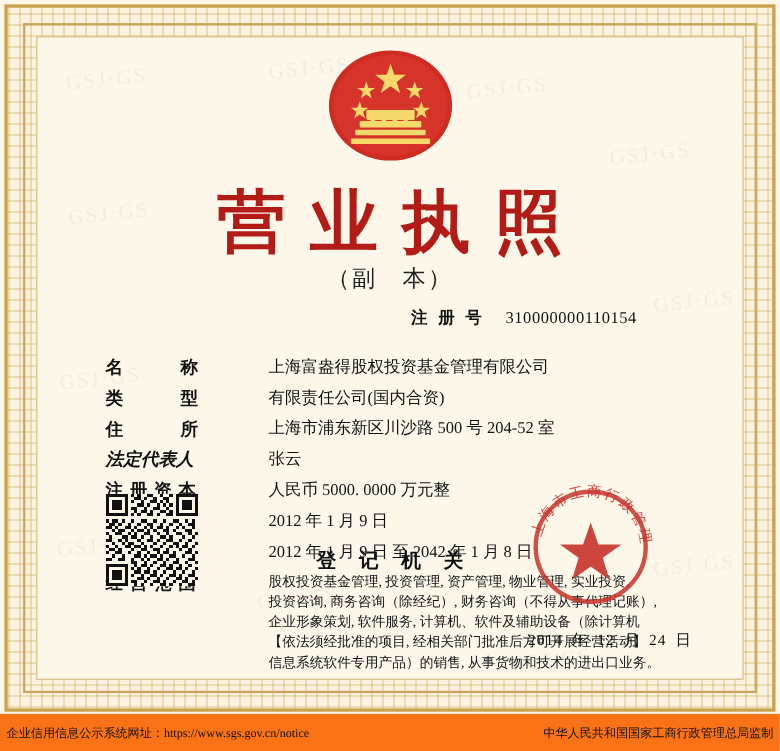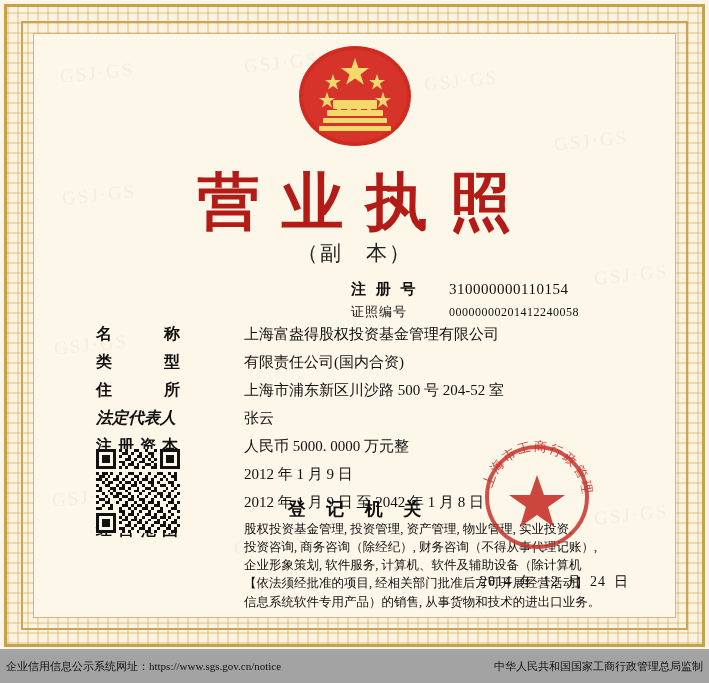--- a/index.html
+++ b/index.html
@@ -100,21 +100,20 @@
     top: 246px;
     right: 96px;
     text-align: left;
     font-family: "Liberation Serif", serif;
     color: #111;
   }
   .reg-row {
     display: flex;
     align-items: baseline;
     margin-bottom: 4px;
-    gap: 12px;
   }
   .reg-label {
     font-size: 15px;
     font-weight: bold;
     letter-spacing: 3px;
     width: 86px;
   }
   .reg-value {
     font-size: 15px;
     letter-spacing: 0.5px;
@@ -198,21 +197,21 @@
     display: flex;
     gap: 8px;
     align-items: baseline;
   }
   .dateline span { white-space: nowrap; }
   
   .footer {
     position: absolute;
     left: 0; right: 0; bottom: 0;
     height: 34px;
-    background: #a3a3a3;
+    background: #f97316;
     display: flex;
     align-items: center;
     justify-content: space-between;
     padding: 0 6px;
     box-sizing: border-box;
     font-size: 11px;
     color: #111;
     font-family: "Liberation Serif", serif;
   }
   .footer .left { letter-spacing: 0; }
@@ -265,24 +264,20 @@
         </svg>
       </div>
 
       <div class="title">营业执照</div>
       <div class="subtitle">（副　本）</div>
 
       <div class="regblock">
         <div class="reg-row">
           <div class="reg-label">注 册 号</div>
           <div class="reg-value">310000000110154</div>
-        </div>
-        <div class="reg-row small">
-          <div class="reg-label">证照编号</div>
-          <div class="reg-value">00000000201412240058</div>
         </div>
       </div>
 
       <div class="fields">
         <div class="field">
           <div class="f-label">名　　　称</div>
           <div class="f-value">上海富盎得股权投资基金管理有限公司</div>
         </div>
         <div class="field">
           <div class="f-label">类　　　型</div>

